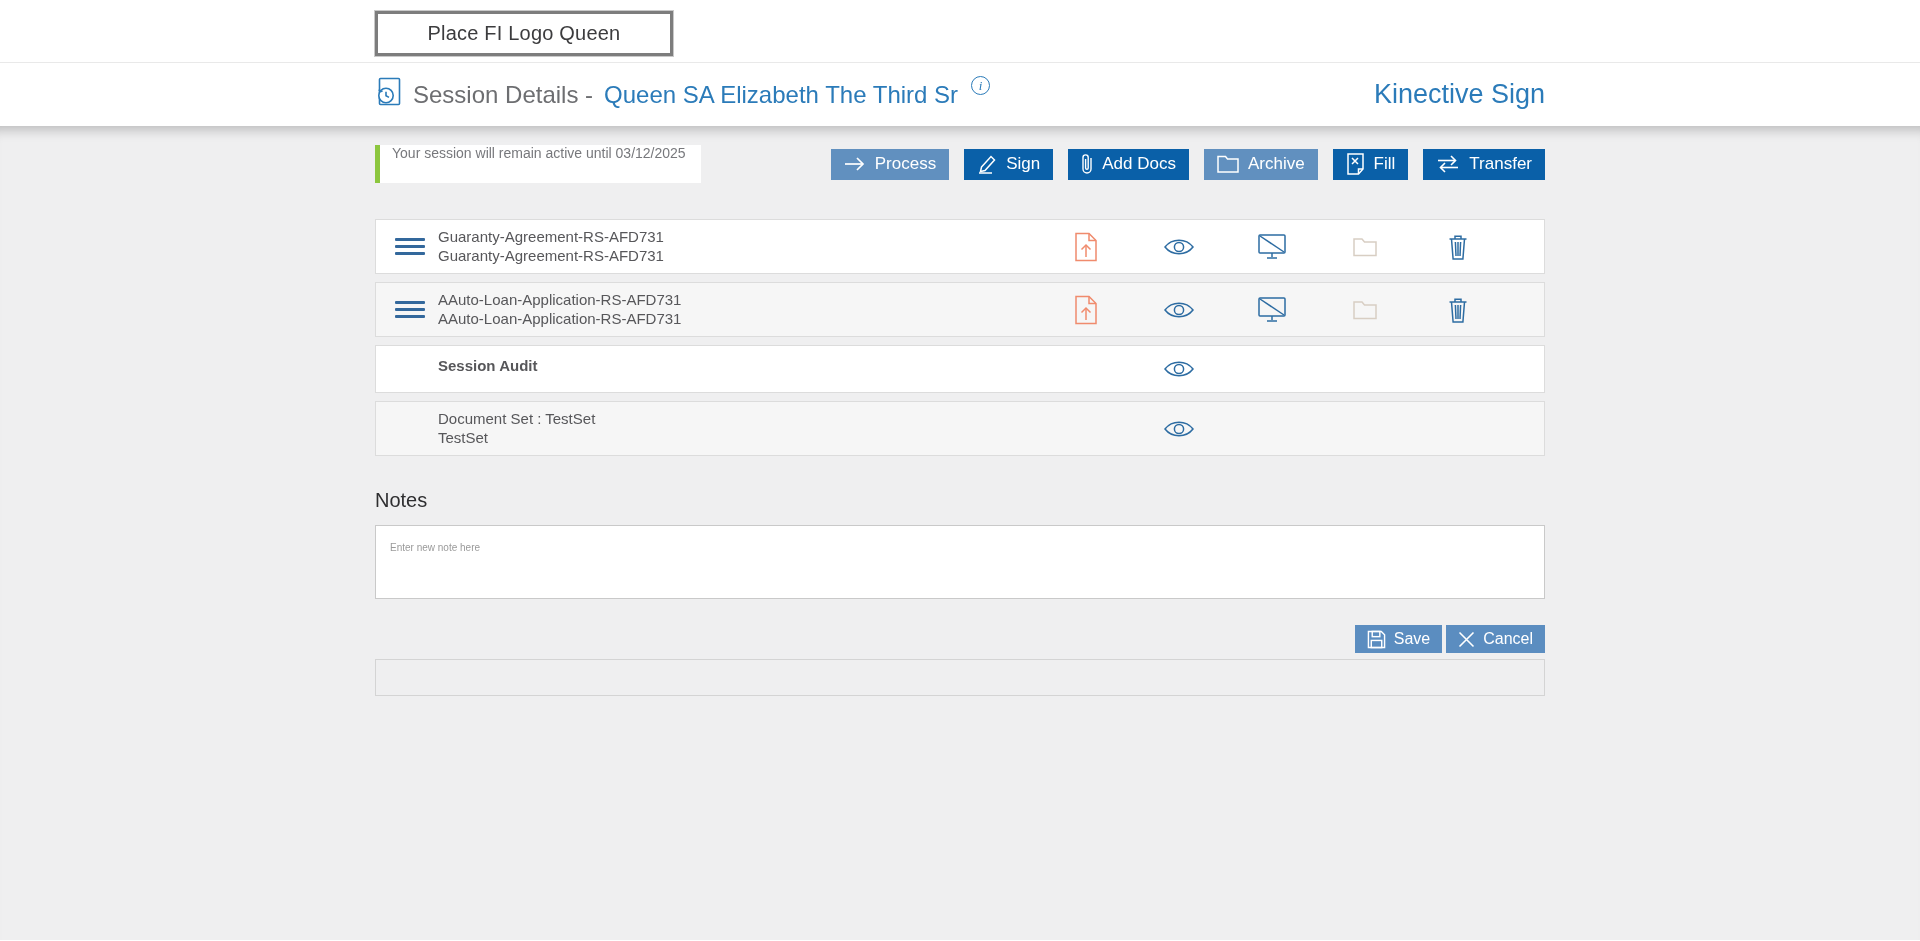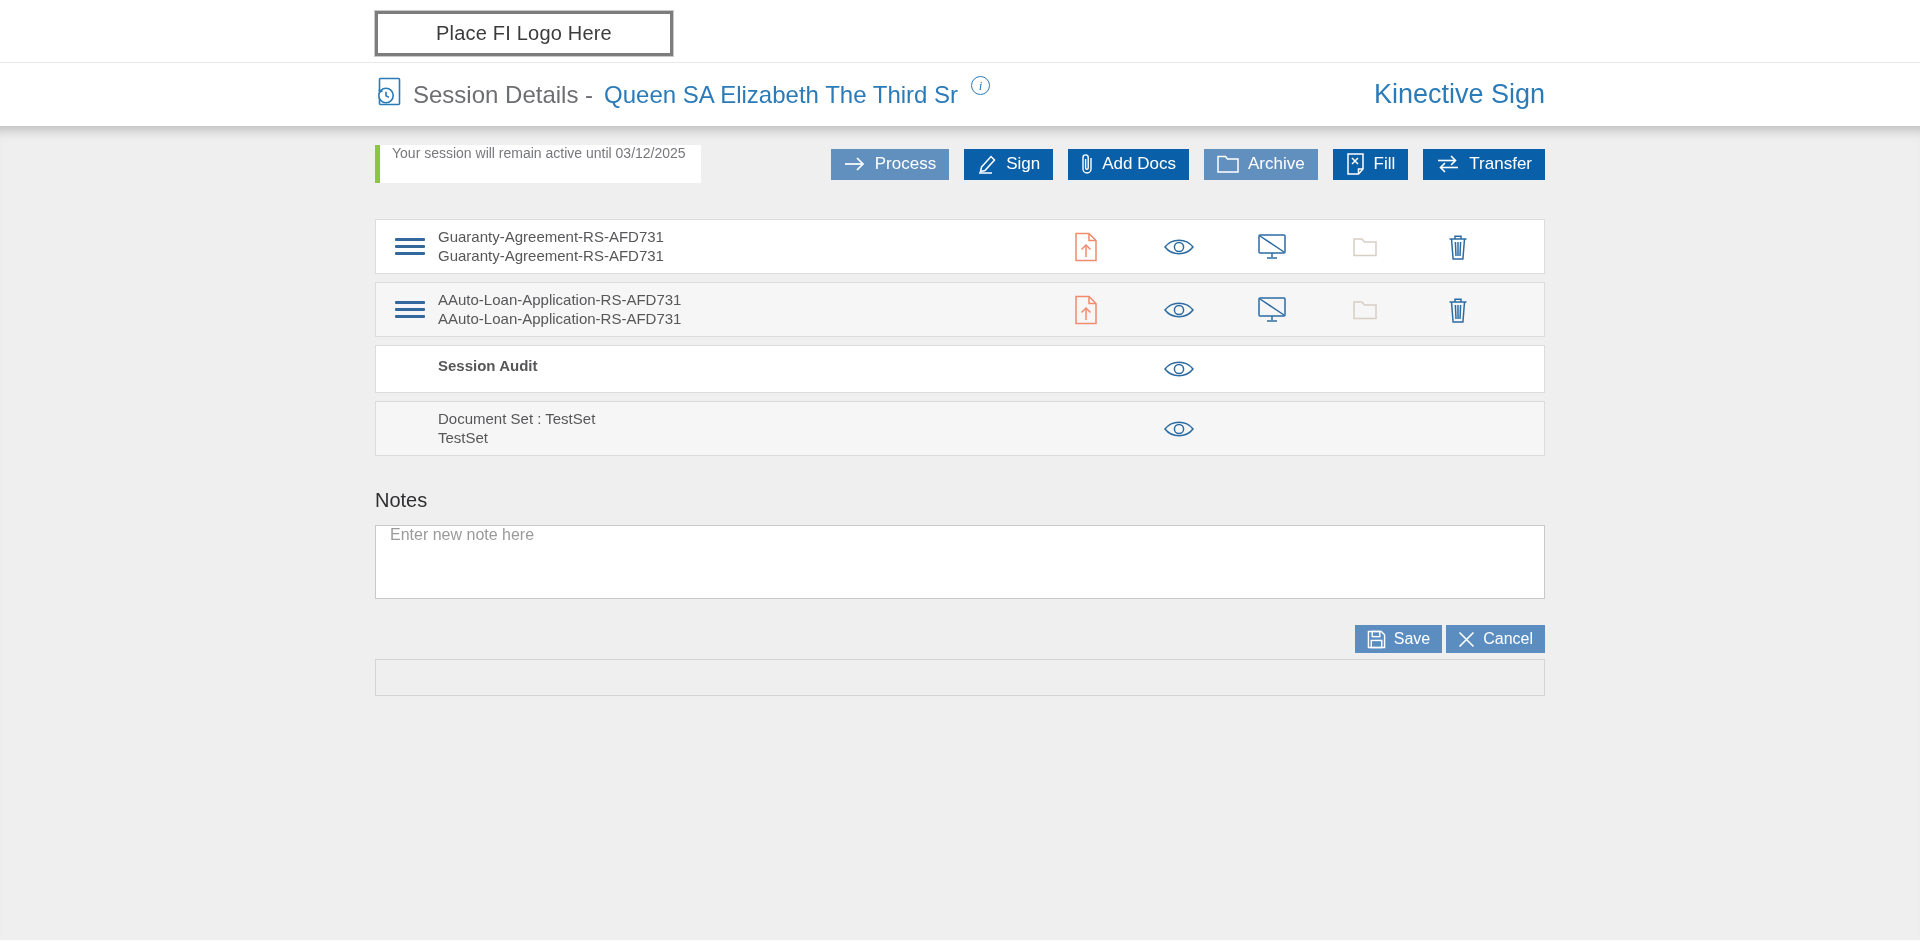--- a/index.html
+++ b/index.html
@@ -77,34 +77,34 @@
   .doc-row.noicon .doc-names { margin-left:62px; }
   .row-icons { margin-left:auto; margin-right:40px; display:flex; width:465px; }
   .icon-cell { width:93px; display:flex; align-items:center; justify-content:center; cursor:pointer; }
   .icon-cell.blank { cursor:default; }
 
   
   .notes-heading { margin-top:33px; font-size:20px; color:#2e2e30; }
   .note-input {
     width:100%; height:74px; margin-top:13px; resize:none;
     background:#ffffff; border:1px solid #c9c9c9;
-    padding:0 14px; font-size:16px; color:#ef4444; font-family:inherit; outline:none;
+    padding:16px 14px; font-size:10px; color:#ef4444; font-family:inherit; outline:none;
   }
   .note-input::placeholder { color:#9a9a9a; }
   .save-row { display:flex; justify-content:flex-end; gap:4px; margin-top:22px; }
   .btn.small { height:28px; font-size:16px; background:#5b8dc0; padding:12px 12px; gap:8px; }
   .empty-box { height:37px; border:1px solid #d4d4d4; margin-top:6px; background:#efeff0; }
 </style>
 </head>
 <body>
 
 <div class="topbar">
   <div class="container">
     <div class="logo-box">
-      <span>Place FI Logo Here</span>
+      <span>Place FI Logo Queen</span>
     </div>
   </div>
 </div>
 
 <div class="header-band">
   <div class="container">
     <div class="session-title">
       <span>
         <svg width="27" height="30" viewBox="0 0 27 30" fill="none" stroke="#2b7bb9" stroke-width="1.6">
           <rect x="4.5" y="1.5" width="20" height="26" rx="1"></rect>

